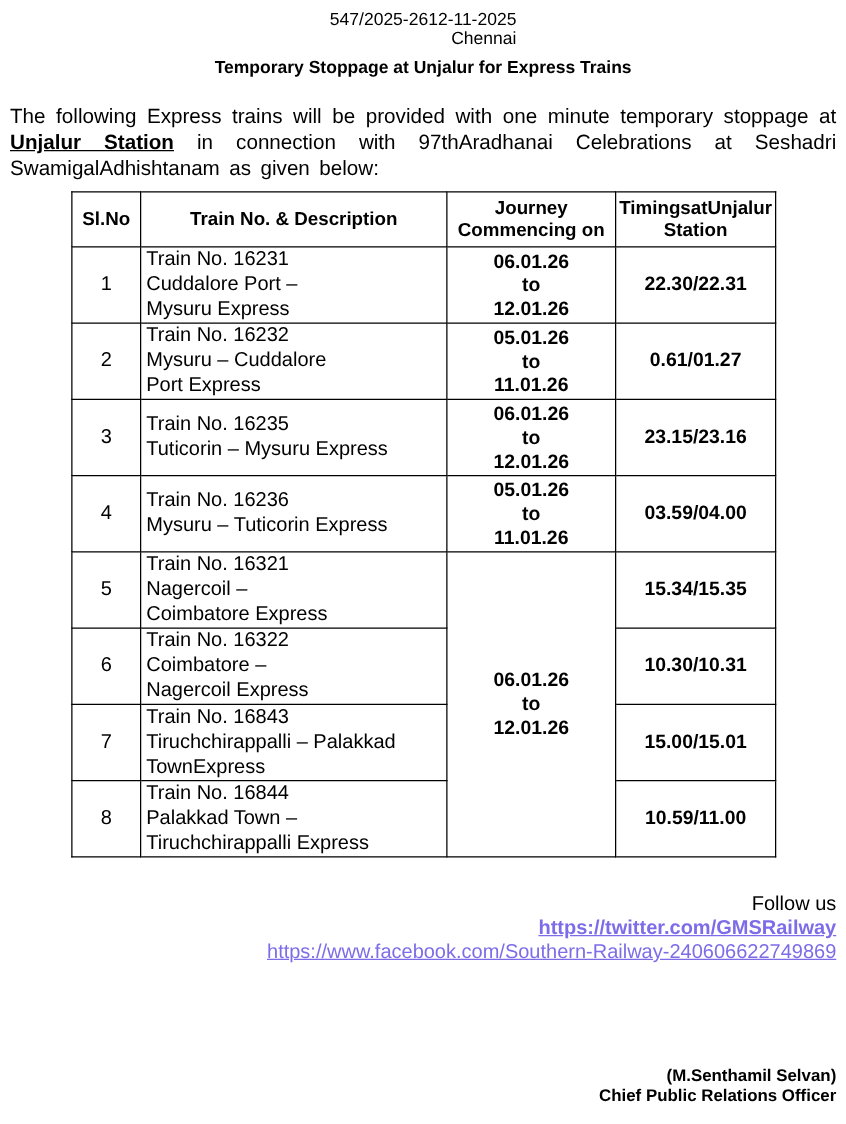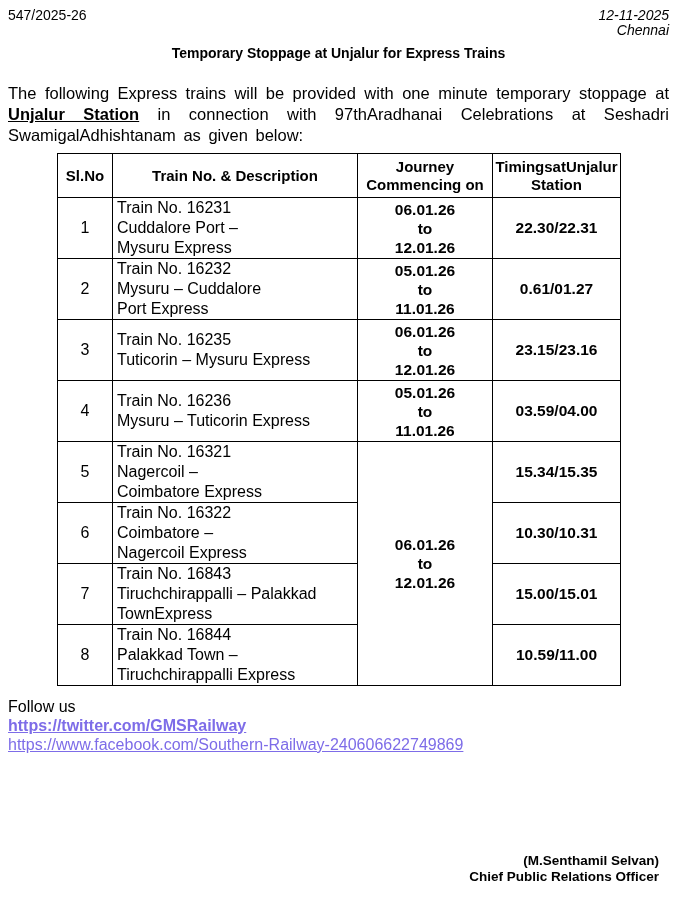--- a/index.html
+++ b/index.html
@@ -6,24 +6,24 @@
   html, body { background: #ffffff; }
   body {
     width: 677px; height: 899px;
     font-family: "Liberation Sans", sans-serif;
     color: #000;
     overflow: hidden;
     position: relative;
     padding: 8px 8px 0 8px;
   }
   .top-row {
-    display: flex; justify-content: space-between; align-items: flex-start;
+    display: flex; justify-content: center; align-items: flex-start;
     font-size: 14px; line-height: 15px;
   }
-  .top-right { text-align: right; font-style: italic; }
+  .top-right { text-align: right; }
   .doc-title {
     text-align: center; font-weight: bold; font-size: 14px;
     margin-top: 7px;
   }
   .intro {
     margin-top: 22px;
     font-size: 16.5px; line-height: 21px;
     text-align: justify; text-justify: inter-word;
     word-spacing: 3px;
   }
@@ -46,26 +46,26 @@
   col.c-tim { width: 128px; }
   table.stoppage th {
     height: 44px; font-size: 15px; line-height: 18px;
     text-align: center; font-weight: bold;
   }
   table.stoppage td { height: 61px; }
   td.sl { text-align: center; font-size: 16px; }
   td.desc { text-align: left; font-size: 16px; line-height: 20px; padding-left: 4px; }
   td.journey { text-align: center; font-weight: bold; font-size: 15.5px; line-height: 19px; }
   td.timings { text-align: center; font-weight: bold; font-size: 15.5px; }
-  .follow-block { margin-top: 11px; font-size: 16px; line-height: 19px; }
+  .follow-block { margin-top: 28px; font-size: 16px; line-height: 19px; text-align: right; }
   .follow-block a {
     display: block; text-decoration: underline; cursor: pointer;
   }
   .sig-block {
-    position: absolute; right: 18px; top: 853px;
+    position: absolute; right: 8px; top: 853px;
     text-align: right; font-weight: bold; font-size: 13.5px; line-height: 16px;
   }
 </style>
 </head>
 <body>
 
 <div class="top-row">
   <div>547/2025-26</div>
   <div class="top-right">
     <div>12-11-2025</div>

